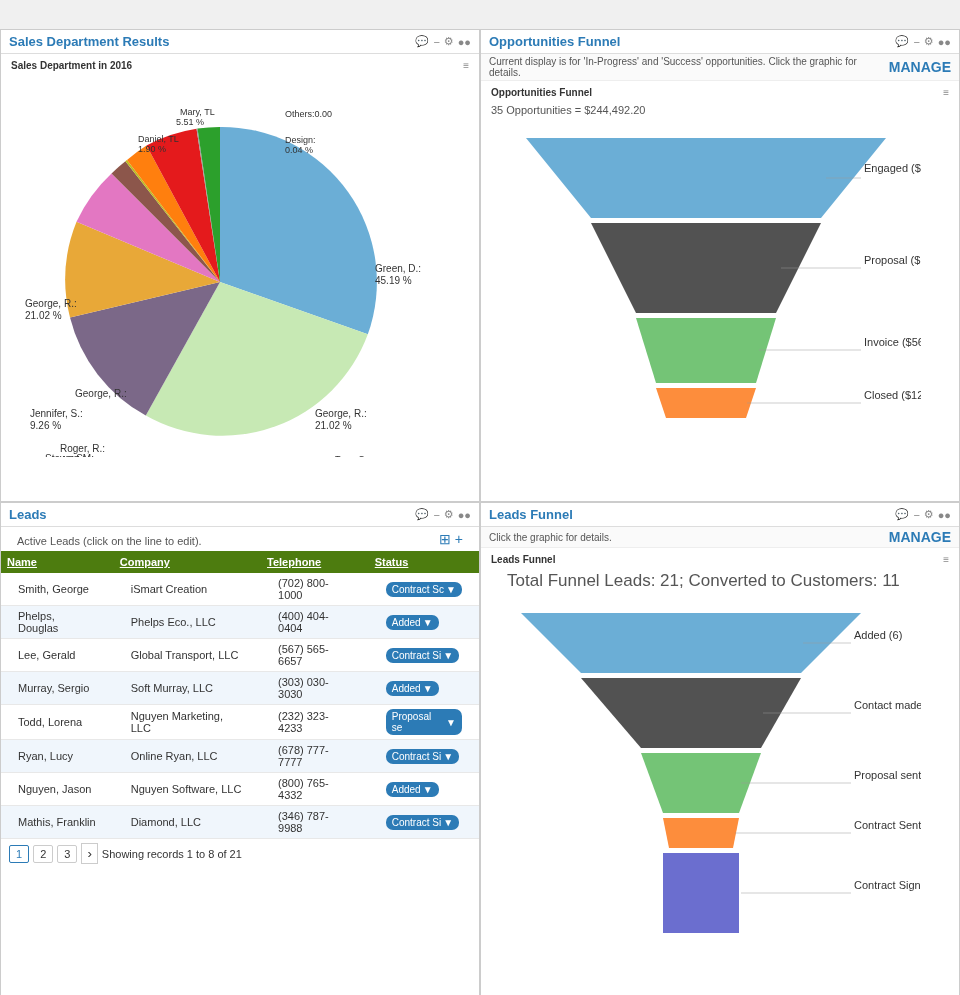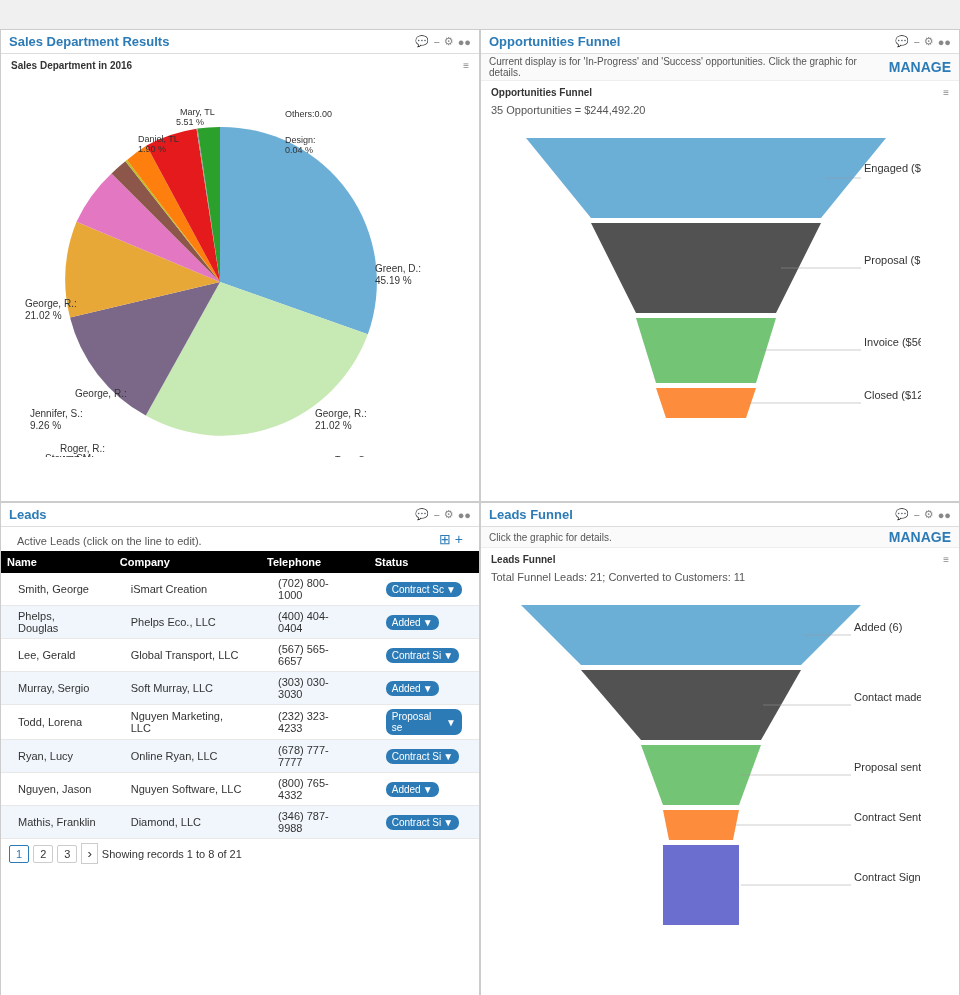--- a/index.html
+++ b/index.html
@@ -36,21 +36,21 @@
     .contacts-panel { grid-column: 1; grid-row: 3; }
 
     .funnel-chart-area { padding: 10px 20px 10px 10px; }
 
     
     .table-toolbar { display: flex; align-items: flex-end; padding: 4px 16px; gap: 4px; }
     .table-toolbar-text { flex: 1; font-size: 11px; color: #555; }
     .table-icon { color: #2c7bb6; cursor: pointer; font-size: 14px; }
 
     table { width: 100%; border-collapse: collapse; font-size: 11px; }
-    thead tr { background: #000000; color: #fff; }
+    thead tr { background: #4d7c0f; color: #fff; text-decoration: underline; }
     thead th { padding: 5px 6px; text-align: left; font-weight: bold; }
     tbody tr:nth-child(even) { background: #f0f6fc; }
     tbody tr:nth-child(odd) { background: #fff; }
     tbody td { padding: 4px 17px; border-bottom: 1px solid #e8e8e8; }
 
     .status-badge { background: #2c7bb6; color: #fff; padding: 2px 6px; border-radius: 7px; font-size: 10px; display: inline-flex; align-items: center; gap: 2px; }
     .status-arrow { color: #fff; font-size: 10px; }
 
     .pagination { display: flex; align-items: center; gap: 4px; padding: 4px 8px; font-size: 11px; }
     .page-btn { background: #2c7bb6; color: #fff; border: none; padding: 2px 6px; cursor: pointer; font-size: 11px; border-radius: 2px; }
@@ -284,21 +284,21 @@
       </div>
     </div>
     <div class="panel-subheader">
       <span>Click the graphic for details.</span>
       <span class="manage-link">MANAGE</span>
     </div>
     <div class="chart-title-bar">
       <span>Leads Funnel</span>
       <span class="chart-menu-icon">≡</span>
     </div>
-    <div style="padding: 0 10px 2px 10px; font-size: 11px; color: #555;">Total Funnel Leads: 21; Converted to Customers: 11</div>
+    <div style="padding: 0 10px 2px 26px; font-size: 17px; color: #555;">Total Funnel Leads: 21; Converted to Customers: 11</div>
     <div class="funnel-chart-area">
       <svg width="430" height="420" viewBox="0 0 430 420">
 
         <polygon points="30,10 370,10 310,70 90,70" fill="#6baed6"></polygon>
 
         <polygon points="90,75 310,75 270,145 150,145" fill="#525252"></polygon>
 
         <polygon points="150,150 270,150 248,210 172,210" fill="#74c476"></polygon>
 
         <polygon points="172,215 248,215 242,245 178,245" fill="#fd8d3c"></polygon>

